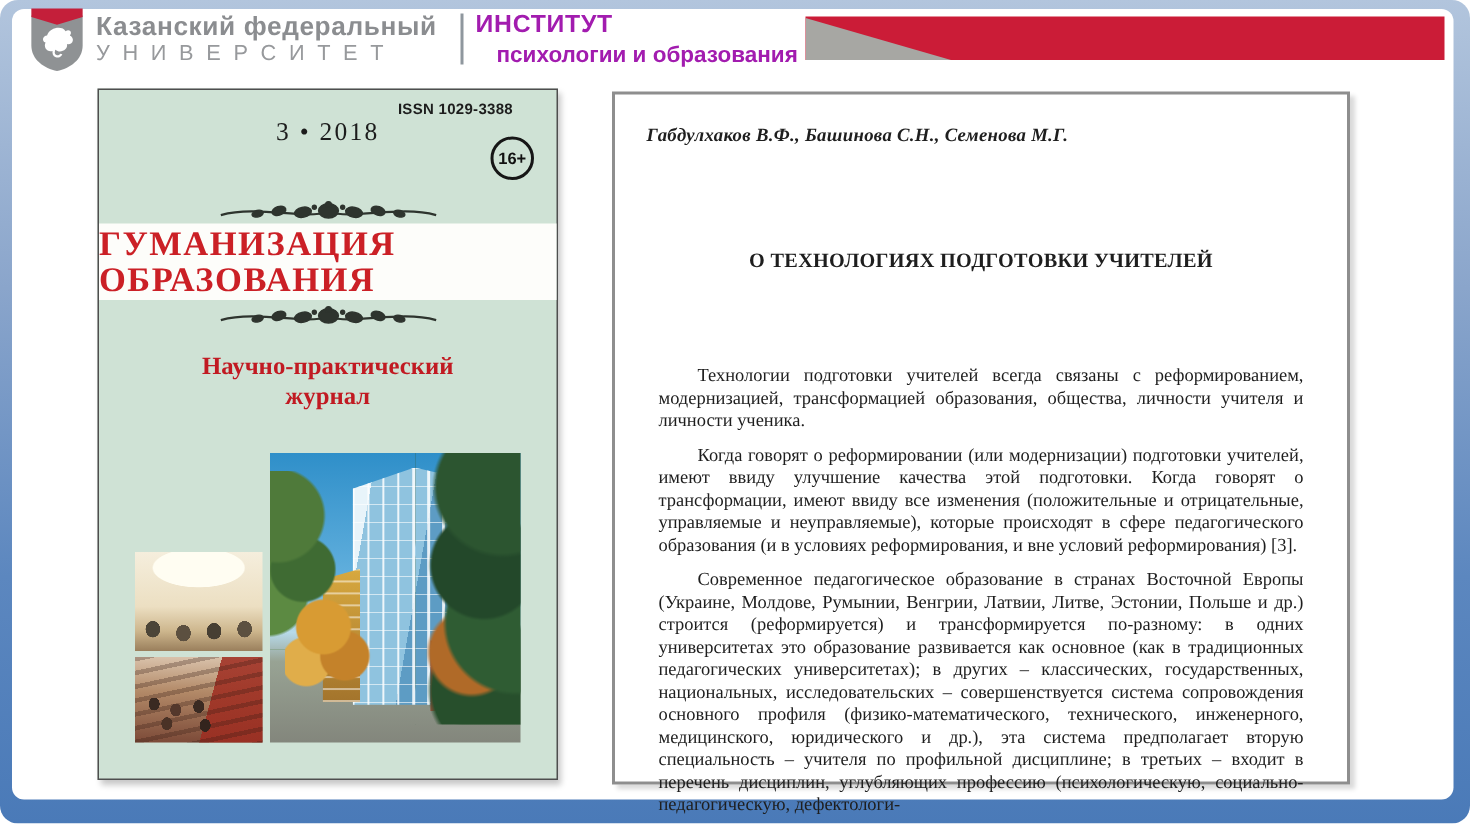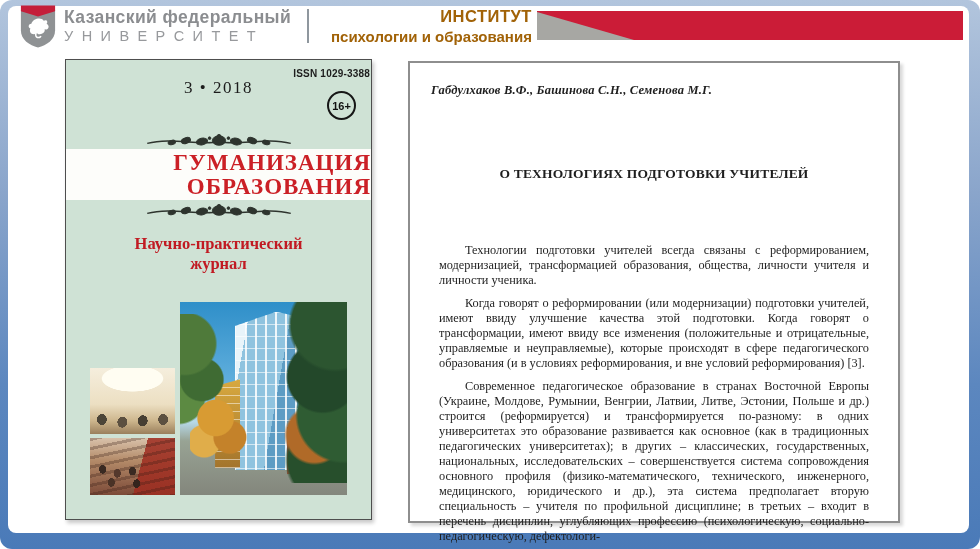--- a/index.html
+++ b/index.html
@@ -15,41 +15,41 @@
   .content{
     position:absolute;left:8px;top:6px;width:961px;height:527px;
     background:#ffffff;border-radius:8px;
   }
   
   .logo{position:absolute;left:19px;top:4px;width:38px;height:45px;}
   .univ{position:absolute;left:64px;top:9px;line-height:1;}
   .univ-l1{font-size:17.5px;font-weight:bold;color:#8b8d90;letter-spacing:.4px;white-space:nowrap;}
   .univ-l2{font-size:14.5px;color:#97999c;letter-spacing:2.2px;margin-top:2px;white-space:nowrap;}
   .hdr-divider{position:absolute;left:307px;top:9px;width:2px;height:34px;background:#8f979e;}
-  .inst{position:absolute;left:317px;top:8px;color:#a16207;line-height:1;text-align:right;}
+  .inst{position:absolute;left:317px;top:8px;color:#a21caf;line-height:1;}
   .inst-l1{font-size:16.5px;font-weight:bold;letter-spacing:.5px;}
   .inst-l2{font-size:15px;font-weight:bold;margin-top:4px;white-space:nowrap;margin-left:14px;}
   .ribbon{position:absolute;left:537px;top:11px;width:426px;height:29px;background:#cb1c37;}
   .ribbon-fold{position:absolute;left:0;top:1px;width:97px;height:28px;background:#a7a7a3;
     clip-path:polygon(0 0,0 100%,100% 100%);}
   
   .cover{
     position:absolute;left:65px;top:59px;width:307px;height:461px;box-sizing:border-box;
     background:#cfe2d5;border:1px solid #4e4e4e;box-shadow:2px 3px 4px rgba(0,0,0,.22);
   }
-  .issn{position:absolute;right:1px;top:8px;font-size:10px;font-weight:bold;color:#1d1d1d;letter-spacing:.2px;}
+  .issn{position:absolute;right:29px;top:8px;font-size:10px;font-weight:bold;color:#1d1d1d;letter-spacing:.2px;}
   .issue{position:absolute;left:0;right:0;top:18px;text-align:center;
     font-family:"Liberation Serif",serif;font-size:17px;color:#1c1c1c;letter-spacing:1.5px;}
   .age{position:absolute;right:15px;top:31px;width:25px;height:25px;border:2px solid #161616;
     border-radius:50%;font-size:11px;font-weight:bold;color:#111;
     display:flex;align-items:center;justify-content:center;}
   .orn{position:absolute;left:50%;transform:translateX(-50%);width:158px;height:17px;}
   .orn1{top:73px;} .orn2{top:143px;}
   .band{position:absolute;left:0;top:89px;width:100%;height:51px;background:#fdfdfa;}
-  .cover-title{text-align:right;font-family:"Liberation Serif",serif;font-weight:bold;
+  .cover-title{text-align:left;font-family:"Liberation Serif",serif;font-weight:bold;
     font-size:23px;line-height:24px;color:#cb2026;letter-spacing:1px;padding-top:2px;}
   .subtitle{position:absolute;left:0;right:0;top:174px;text-align:center;
     font-family:"Liberation Serif",serif;font-weight:bold;font-size:16.5px;line-height:20px;color:#c11a22;}
   
   .collage{position:absolute;left:24px;top:242px;width:257px;height:193px;display:flex;gap:5px;}
   .col-left{display:flex;flex-direction:column;gap:4px;width:85px;}
   .photo{position:relative;overflow:hidden;}
   .p1{height:62px;
     background:
       radial-gradient(circle at 50% 10%,#fff8e4 0 2.5px,transparent 3.5px),

